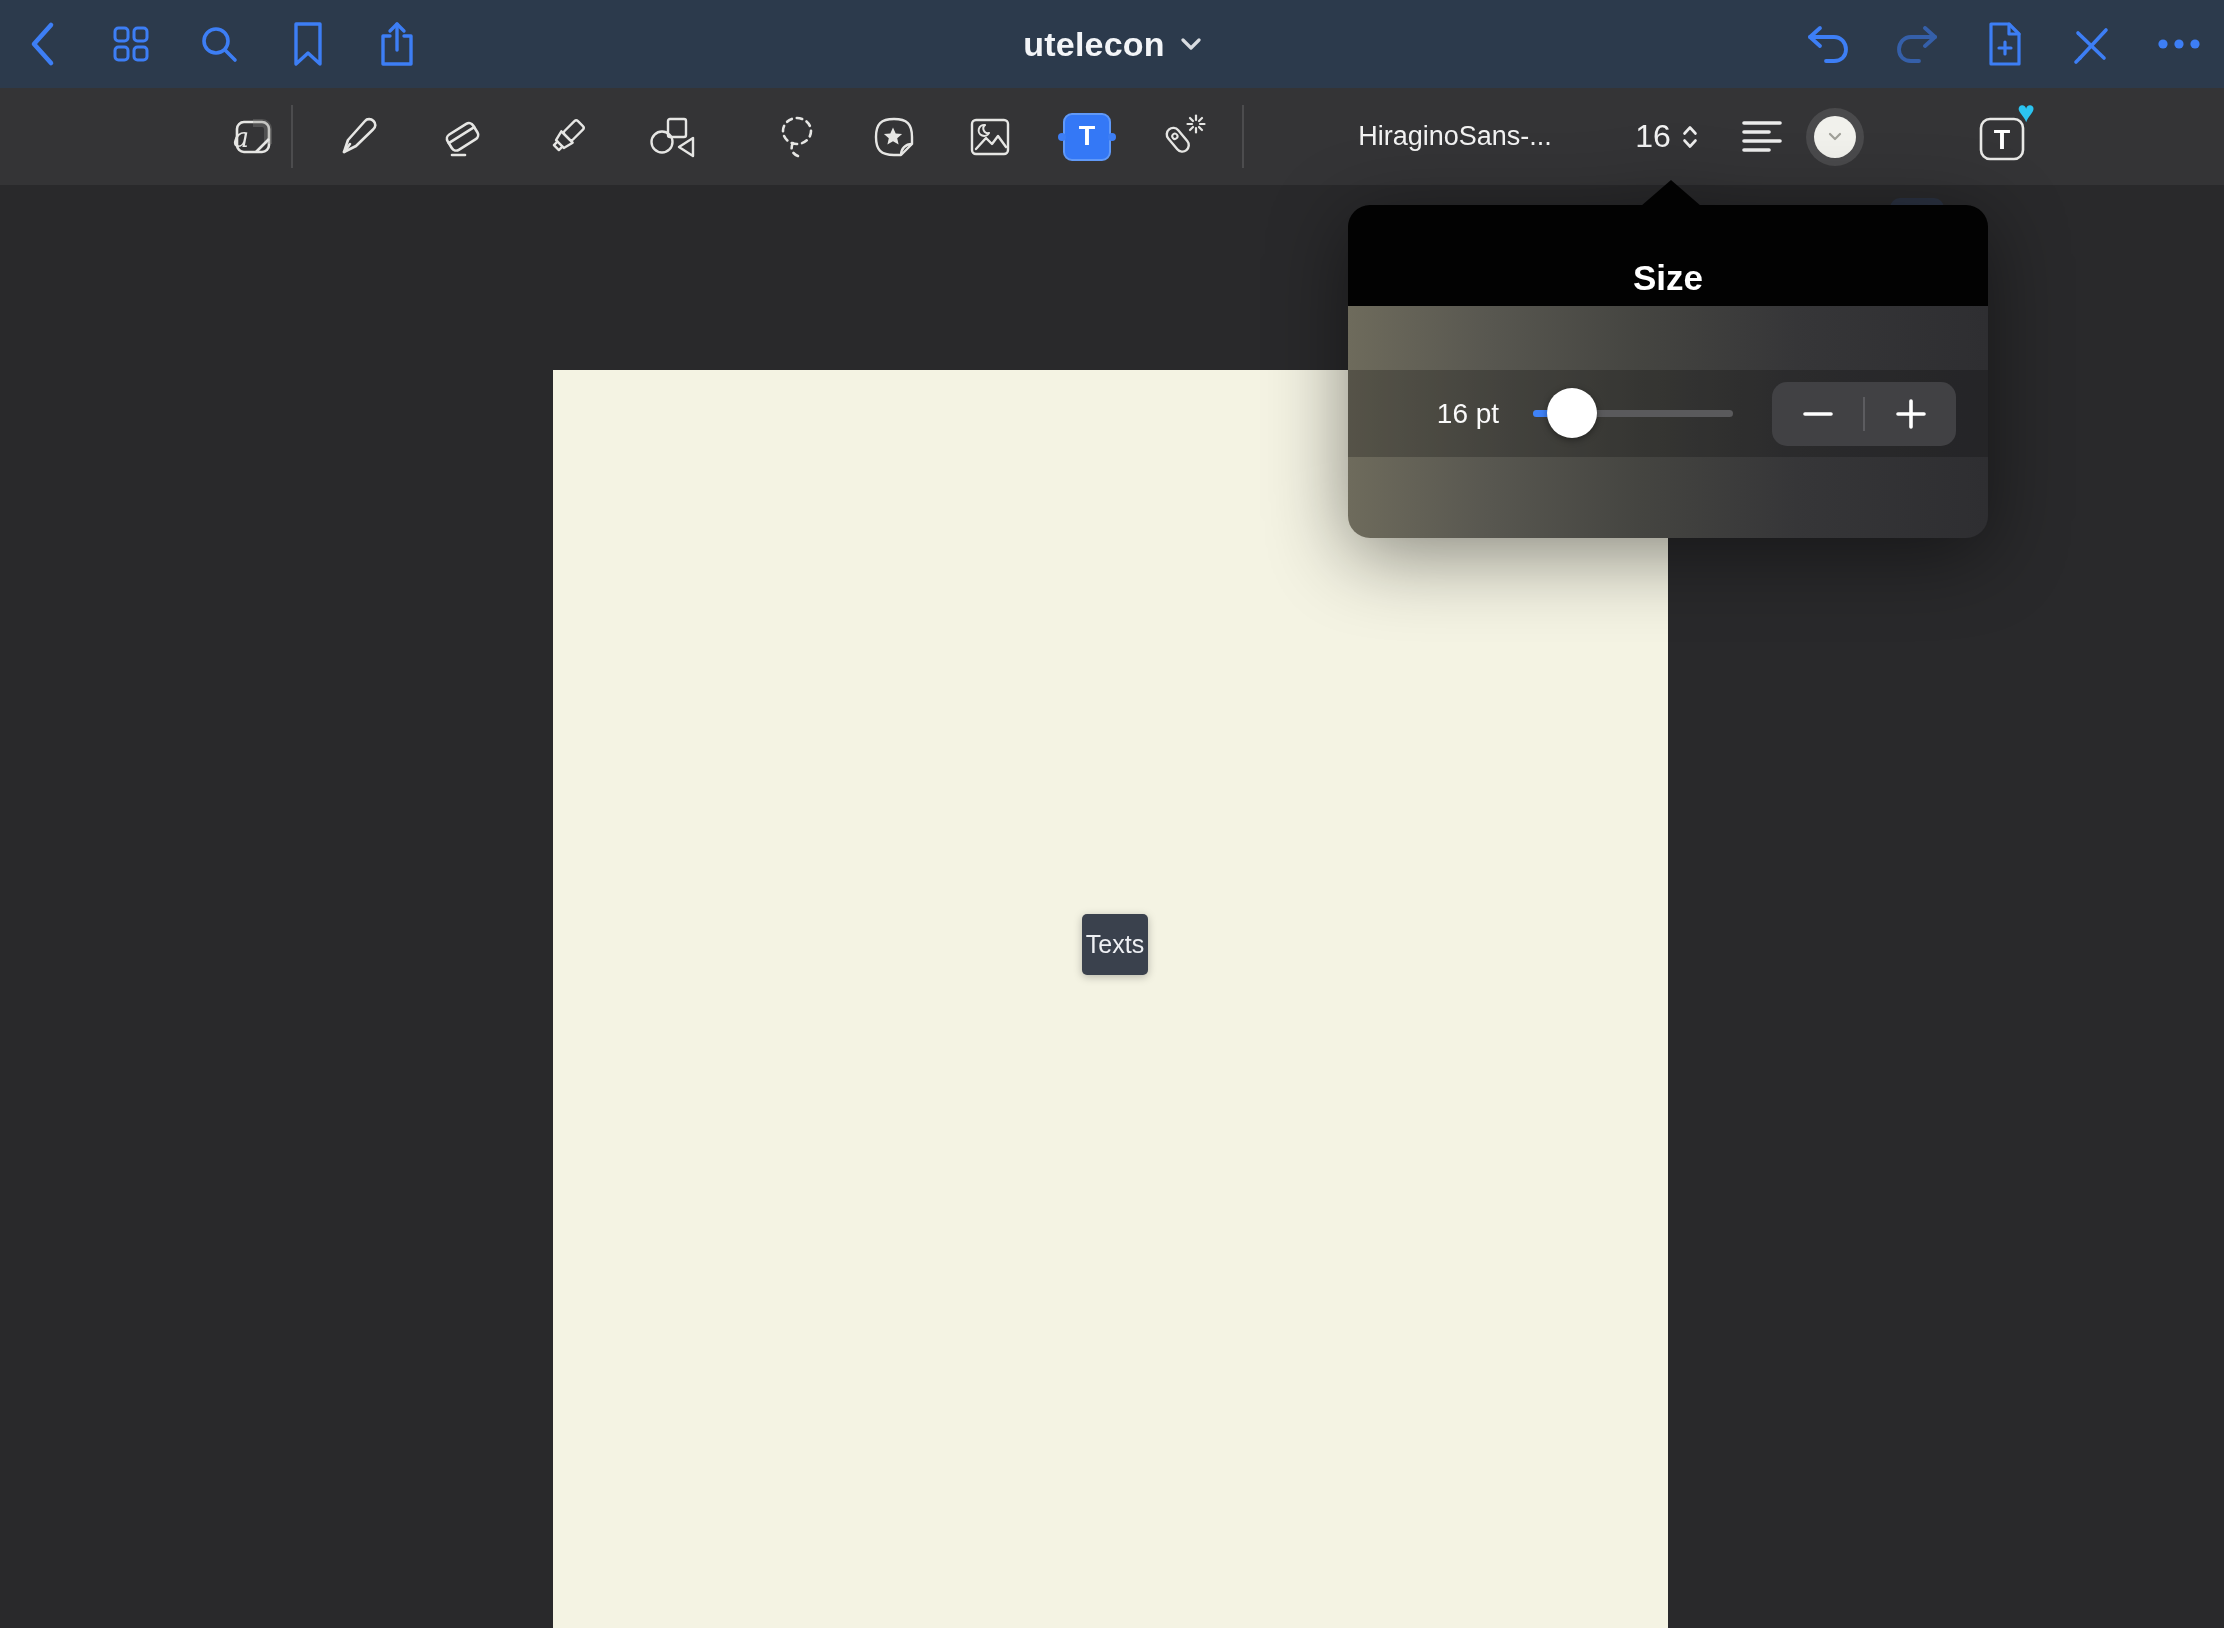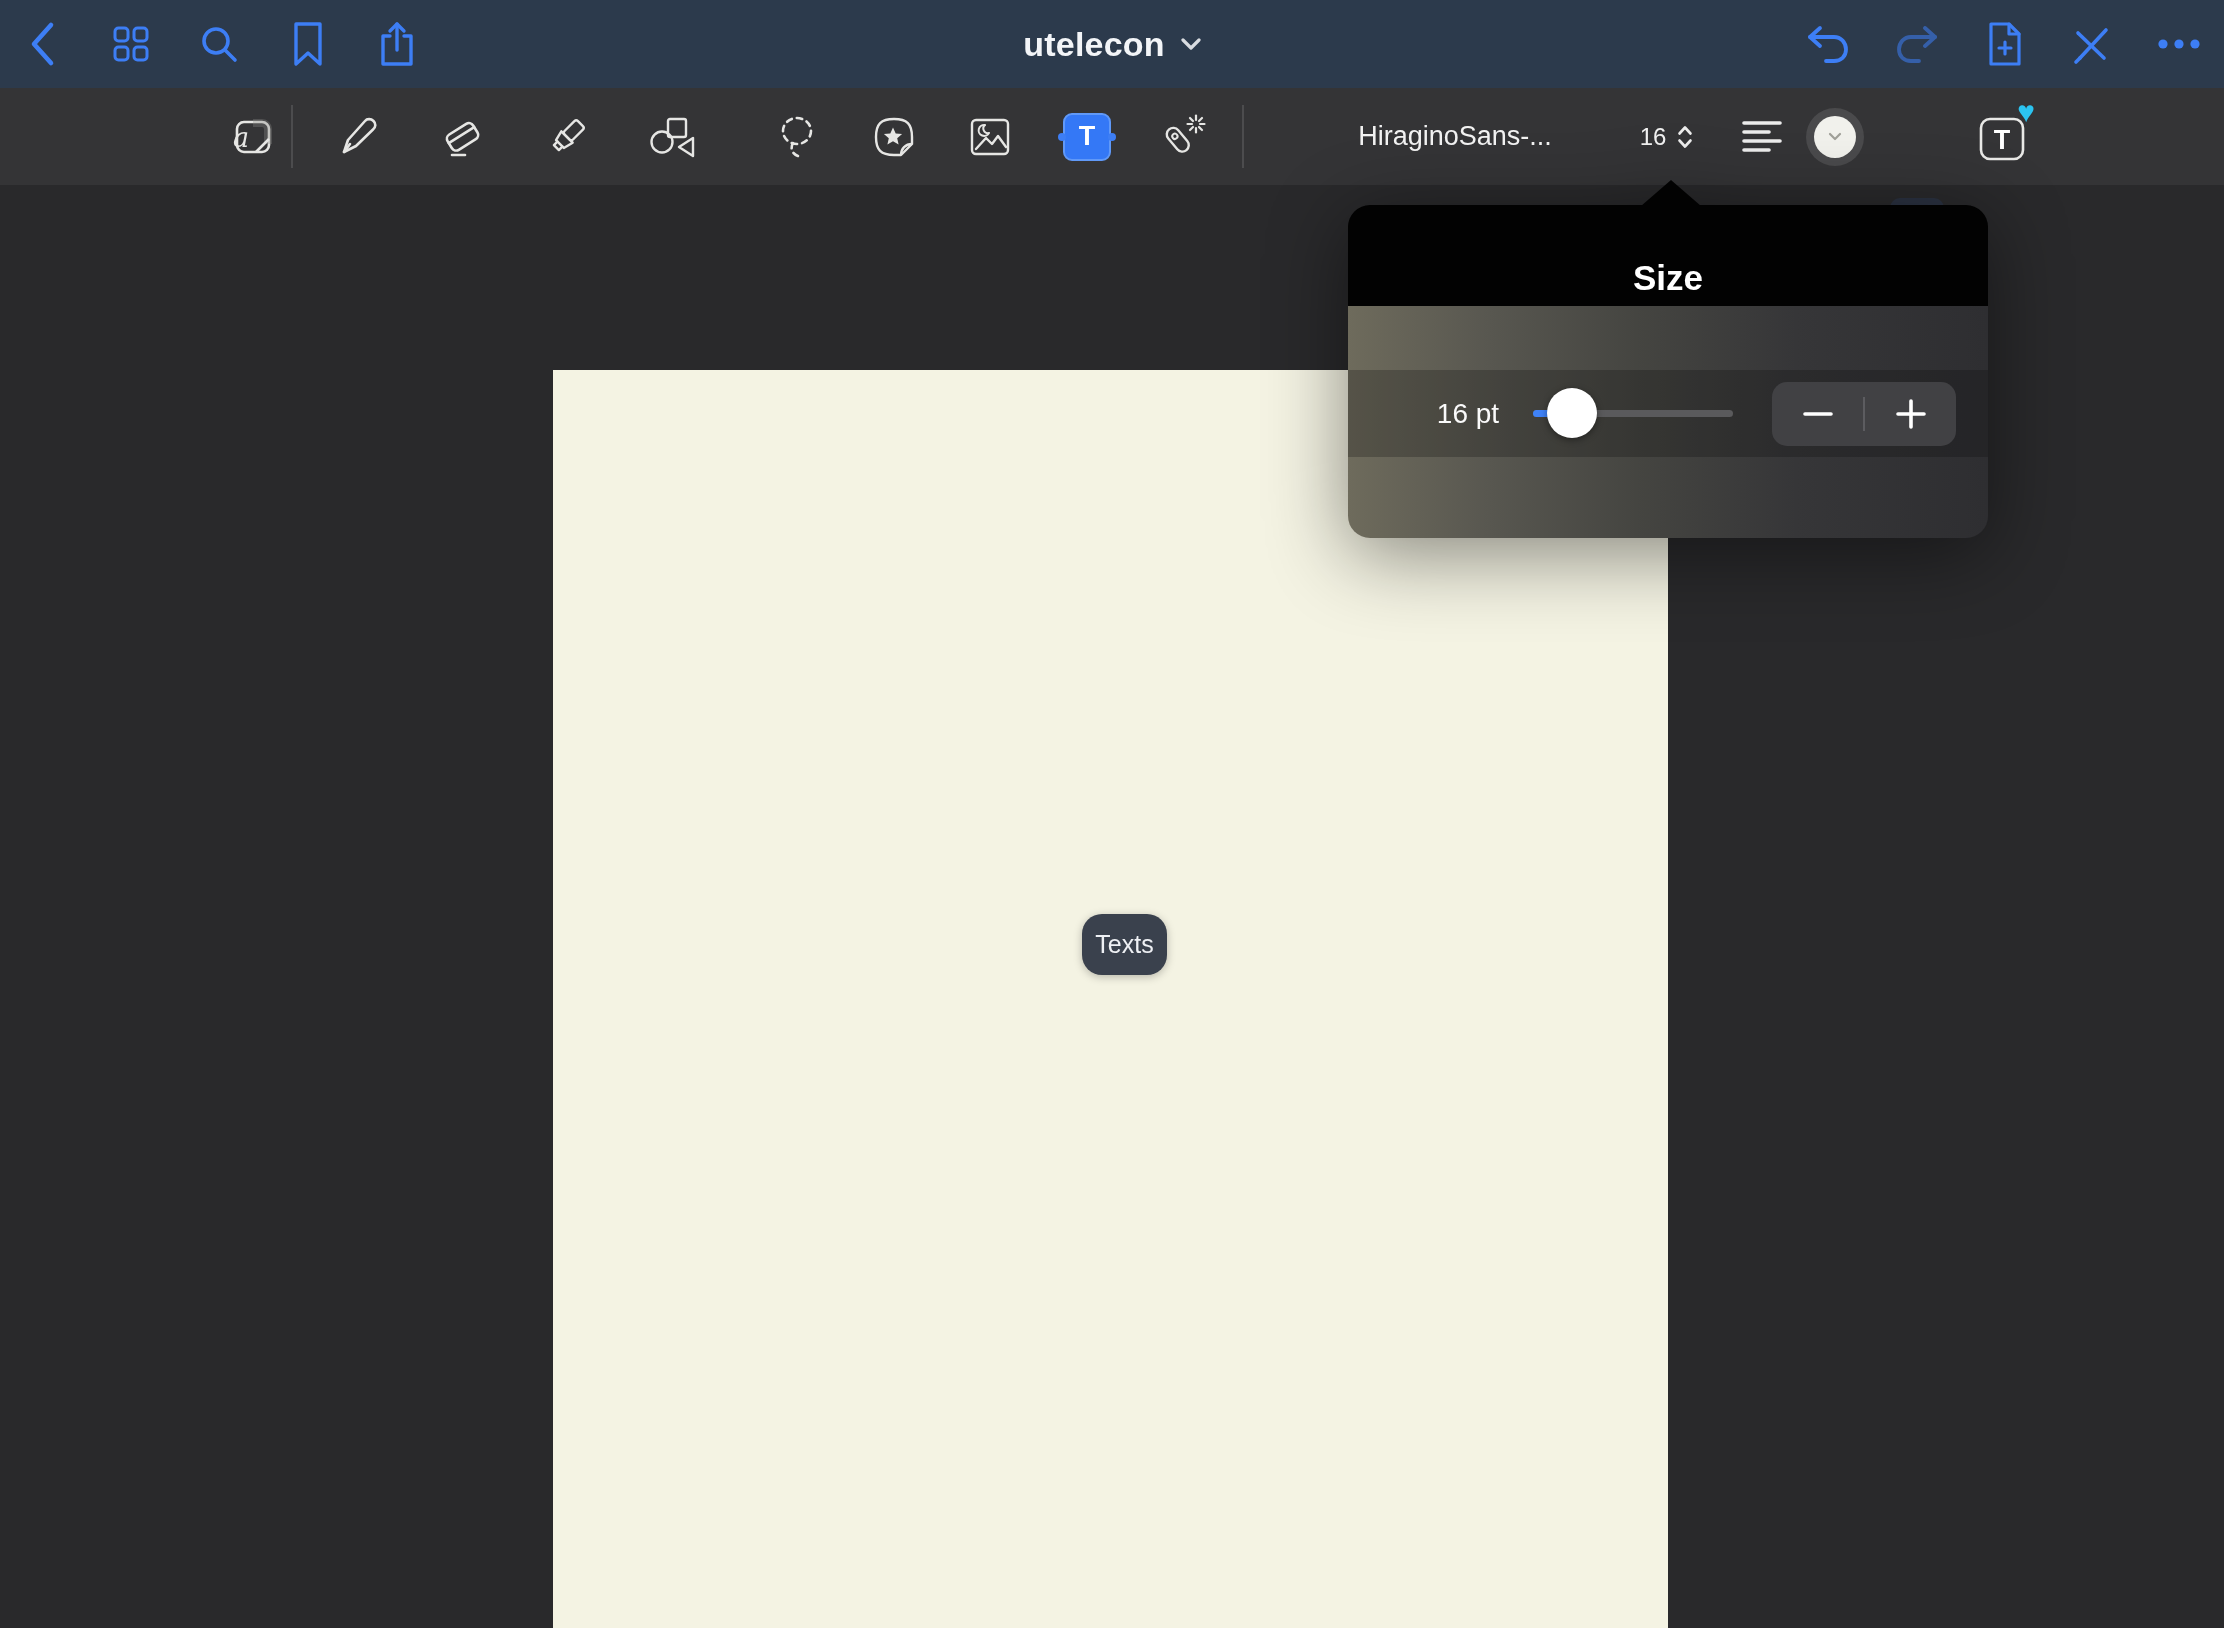--- a/index.html
+++ b/index.html
@@ -29,38 +29,38 @@
   }
   .toolbar .abs{position:absolute;top:50%;transform:translateY(-50%);
     background:none;border:none;padding:0;margin:0;display:flex;align-items:center;justify-content:center;cursor:default;}
   .tool{width:56px;height:56px;}
   .tb-divider{position:absolute;top:17px;width:2px;height:63px;background:#4c4c4e;}
   .pill{
     background:#1d1d1f;border-radius:14px;height:60px;
     color:#f2f2f2;display:flex;align-items:center;justify-content:center;
   }
   .font-pill{left:1326px;width:258px;font-size:27px;font-weight:500;}
-  .size-pill{left:1620px;width:94px;gap:10px;font-size:24px;font-weight:500;}
+  .size-pill{left:1620px;width:94px;gap:10px;font-size:32px;font-weight:500;}
   .text-active{
     position:relative;width:44px;height:44px;background:#3478f6;border:2px solid #6099f8;
     border-radius:9px;display:flex;align-items:center;justify-content:center;
     color:#fff;font-size:27px;font-weight:700;
   }
   .handle{position:absolute;width:8px;height:8px;border-radius:50%;background:#3d7ef5;top:50%;margin-top:-4px;}
   .handle.l{left:-7px}.handle.r{right:-7px}
   .color-ring{width:58px;height:58px;border-radius:50%;background:#4a4a4c;display:flex;align-items:center;justify-content:center;}
   .color-inner{width:42px;height:42px;border-radius:50%;background:#f1f1ec;display:flex;align-items:center;justify-content:center;}
   .ghost-swatch{position:absolute;left:1890px;top:110px;width:54px;height:54px;border-radius:10px;background:#2a3140;}
   .tstyle{position:relative;width:52px;height:52px;}
   .tstyle .heart{position:absolute;right:-6px;top:-14px;font-size:30px;color:#2bc3f0;line-height:1;}
   
   .canvas-area{position:absolute;left:0;top:185px;width:2224px;height:1443px;background:#29292b;}
   .paper{position:absolute;left:553px;top:185px;width:1115px;height:1443px;background:#f4f3e3;}
   .texts-tooltip{
-    position:absolute;left:1082px;top:729px;width:85px;height:61px;border-radius:20px;
+    position:absolute;left:1082px;top:729px;width:66px;height:61px;border-radius:5px;
     background:#3a414d;color:#eef0f4;font-size:25px;display:flex;align-items:center;justify-content:center;
     box-shadow:0 2px 8px rgba(0,0,0,.25);z-index:5;
   }
   
   .popover{position:absolute;left:1348px;top:205px;width:640px;height:333px;z-index:30;
     filter:drop-shadow(0 16px 40px rgba(0,0,0,.45));}
   .pop-arrow{position:absolute;left:293px;top:-25px;width:60px;height:26px;background:#020202;
     clip-path:polygon(50% 0,0 100%,100% 100%);}
   .pop-inner{position:absolute;inset:0;border-radius:22px;overflow:hidden;}
   .pop-header{height:101px;background:#020202;display:flex;align-items:center;justify-content:center;}

